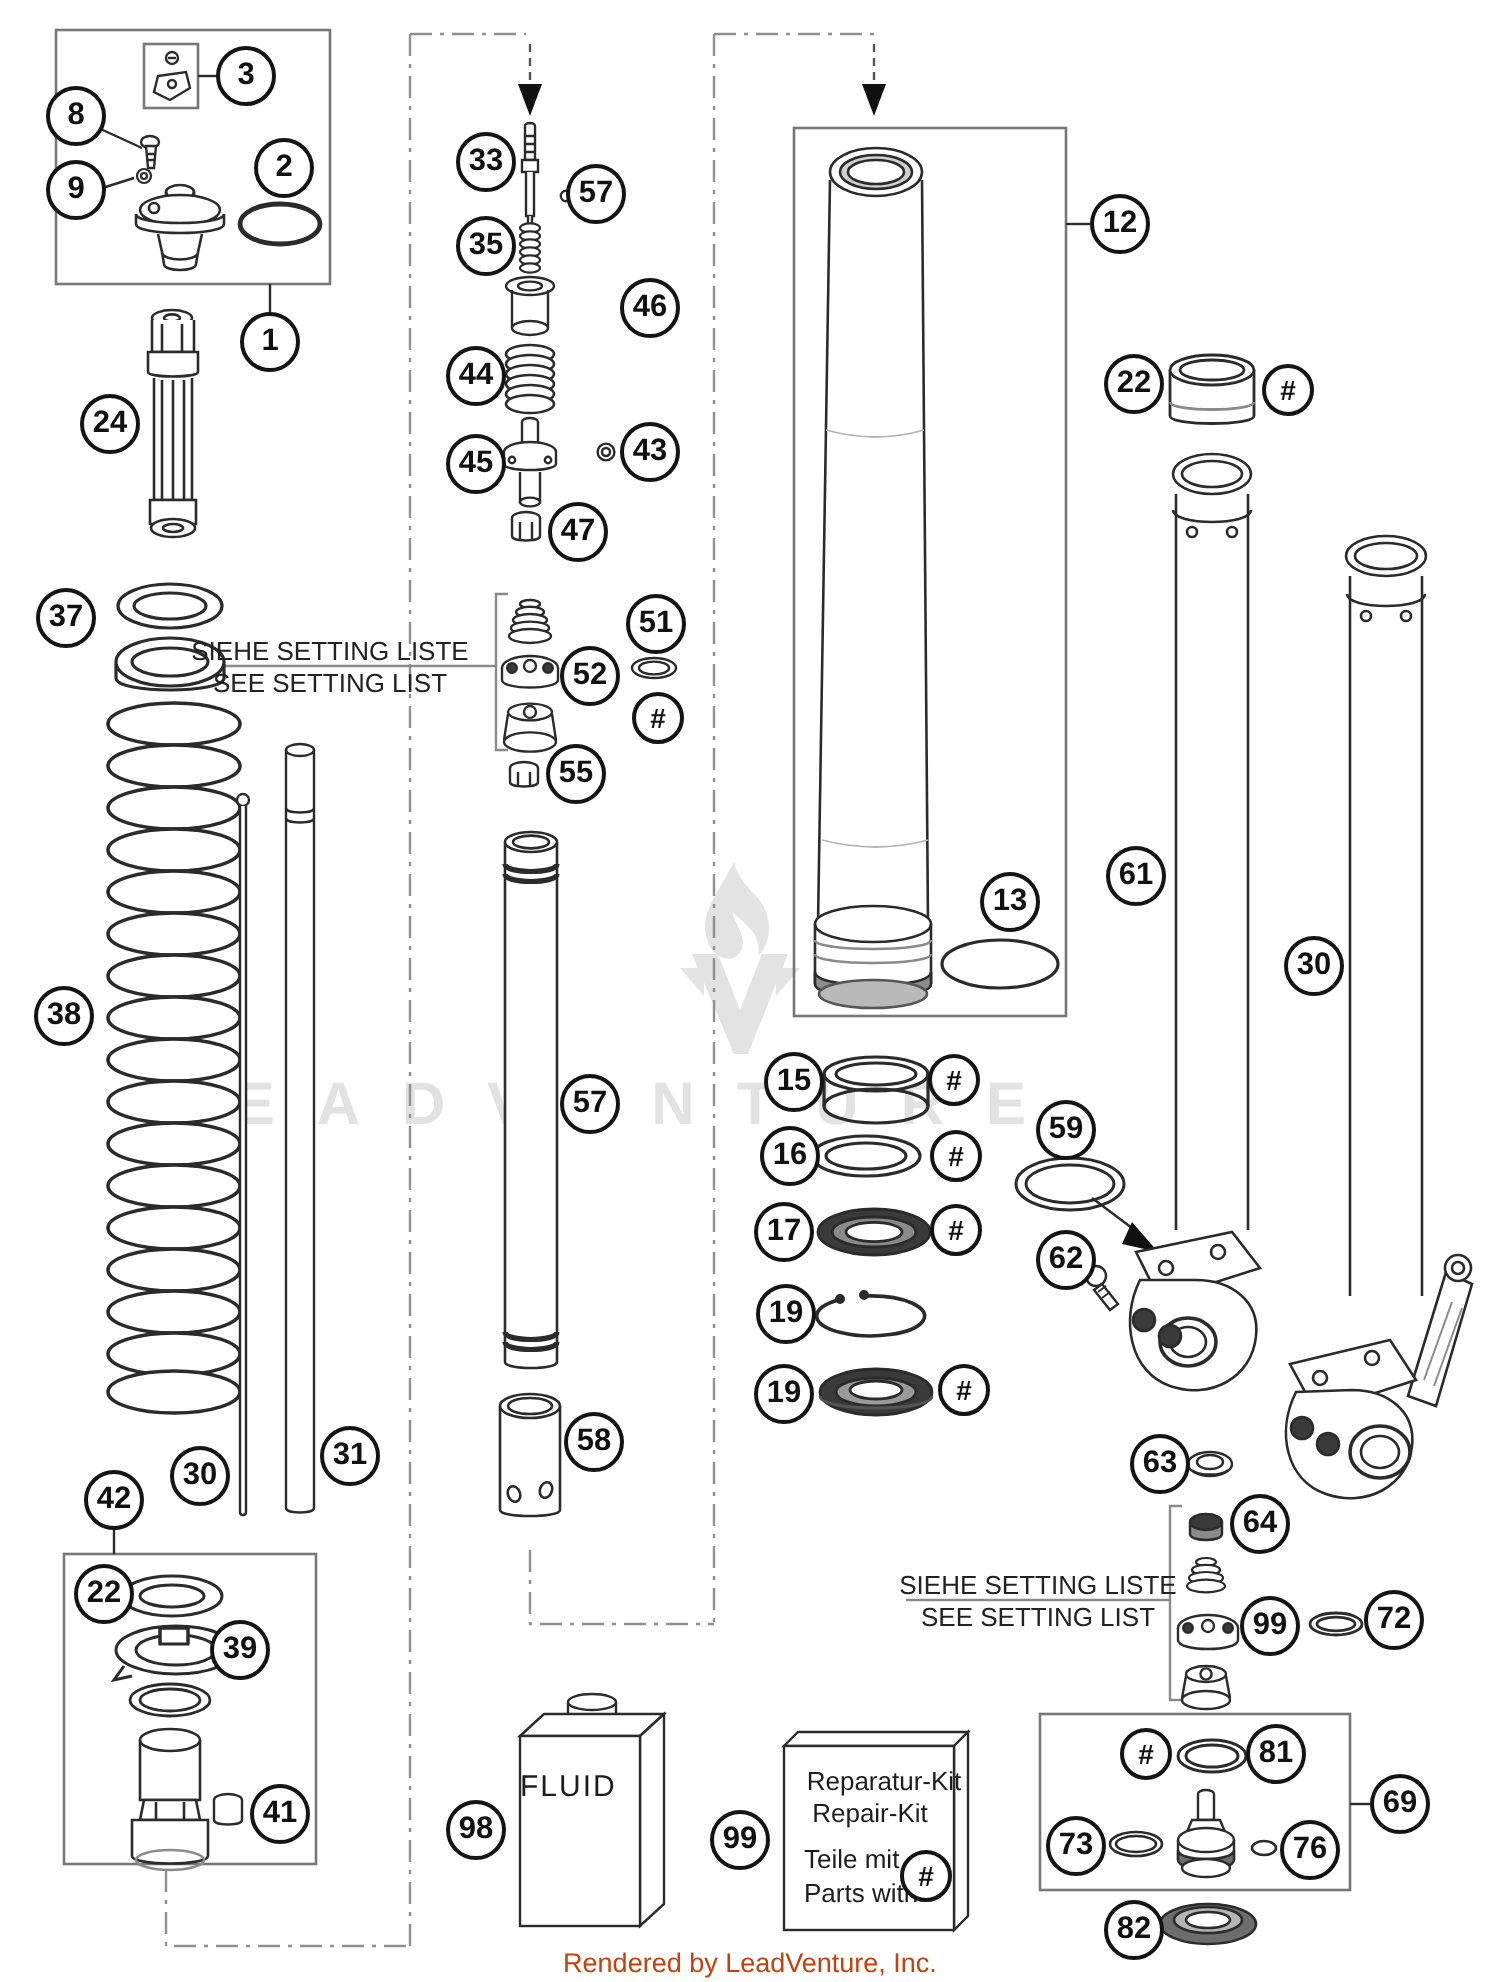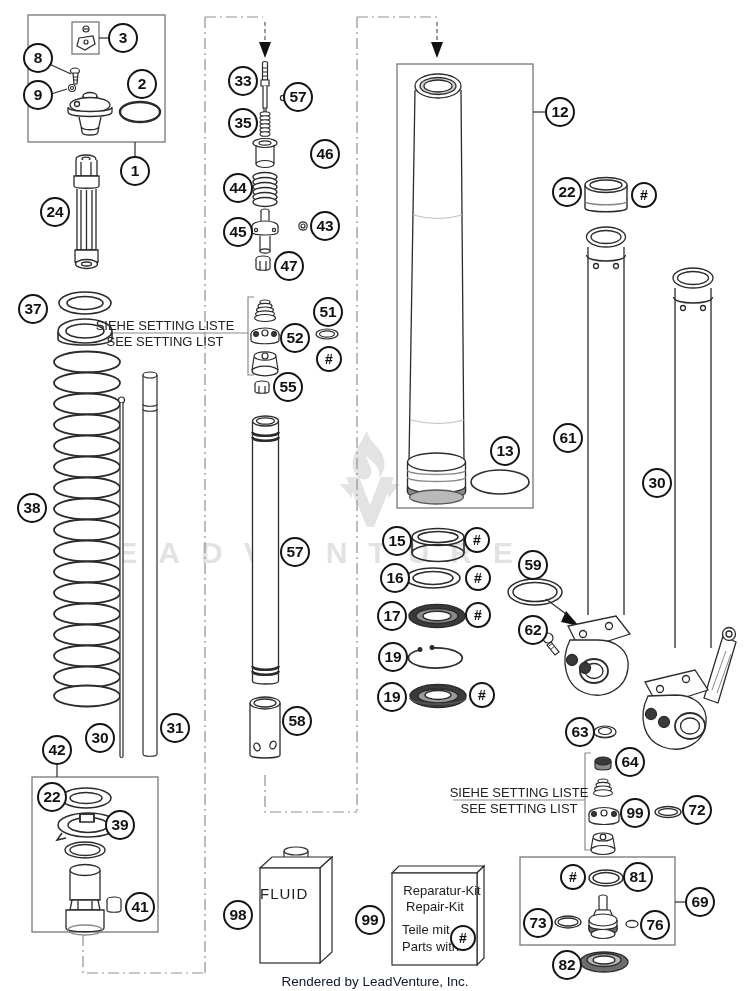--- a/index.html
+++ b/index.html
@@ -5,21 +5,21 @@
   html,body{margin:0;padding:0;background:#fff;}
   .canvas{position:relative;width:750px;height:991px;background:#ffffff;overflow:hidden;
           font-family:"Liberation Sans",sans-serif;color:#1c1c1c;}
   .wm-text{position:absolute;left:78px;top:536px;font-size:30px;font-weight:700;
            letter-spacing:21px;color:#e2e2e2;white-space:nowrap;z-index:1;}
   svg.art{position:absolute;left:0;top:0;z-index:2;}
   .txt{position:absolute;z-index:3;line-height:1.12;}
   .note{font-size:13px;color:#222;text-align:center;white-space:nowrap;}
   .fluid{font-size:15px;letter-spacing:1px;}
   .kit{font-size:13px;}
-  .footer{font-size:13.5px;color:#0f172a;text-align:center;width:260px;}
+  .footer{font-size:13.5px;color:#c2410c;text-align:center;width:260px;}
   #callouts{position:absolute;left:0;top:0;width:750px;height:991px;z-index:4;}
   .callout{position:absolute;transform:translate(-50%,-50%);width:30px;height:30px;
            box-sizing:border-box;border:2.6px solid #141414;border-radius:50%;background:#fff;
            display:flex;align-items:center;justify-content:center;
            font-size:15.5px;font-weight:700;color:#111;cursor:pointer;}
   .callout.hash{width:26px;height:26px;border-width:2.3px;font-size:14px;}
 </style>
 </head>
 <body>
 

